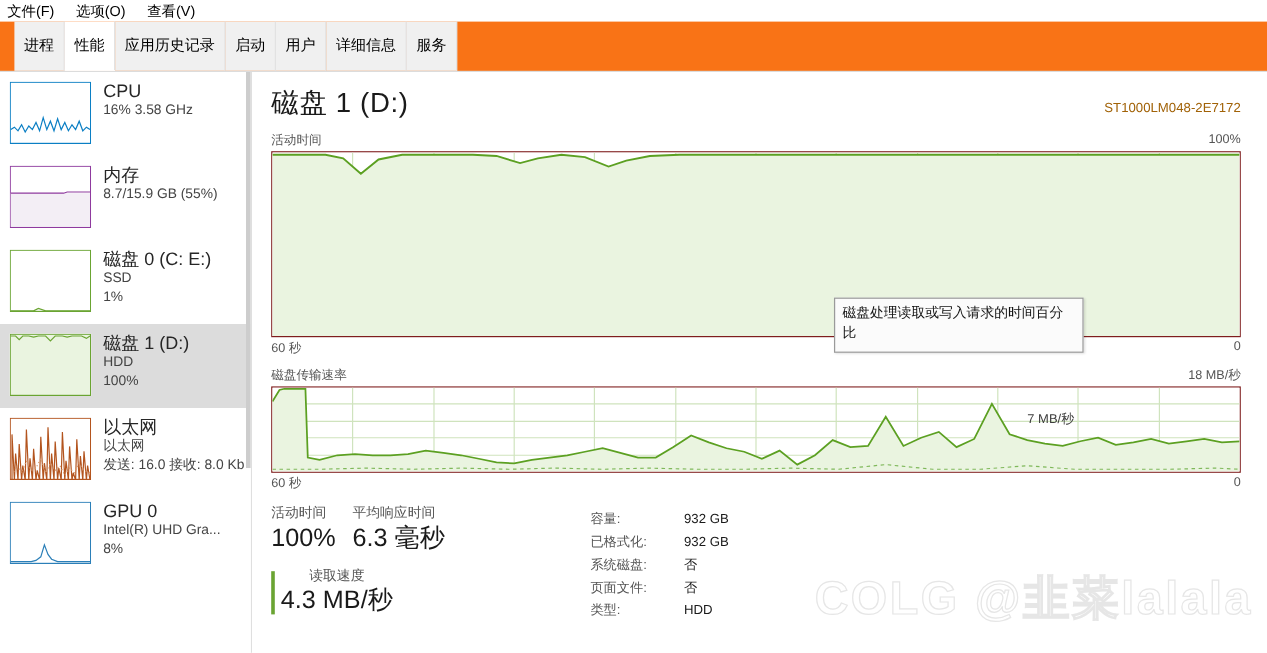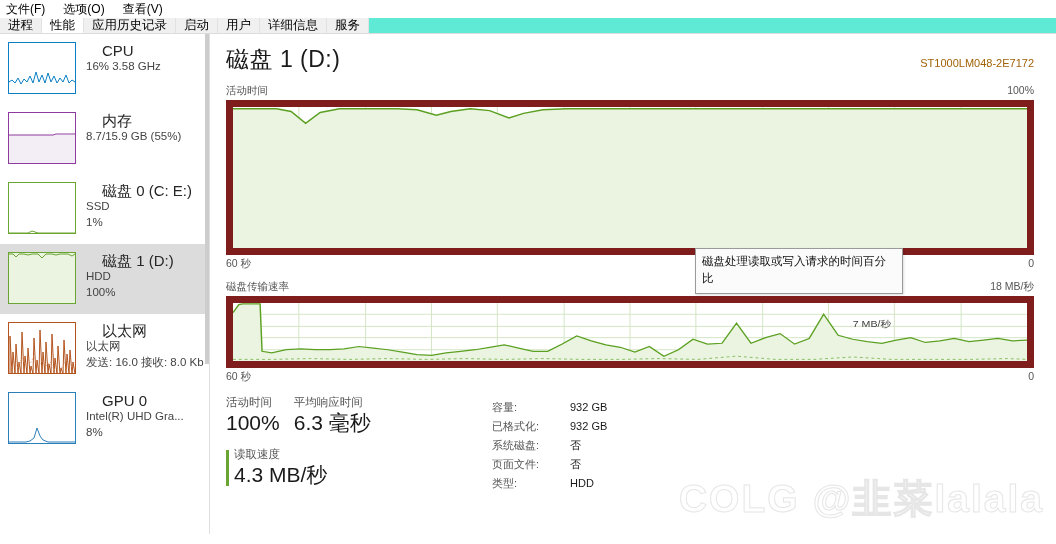--- a/index.html
+++ b/index.html
@@ -14,23 +14,23 @@
   
   .menubar {
     height: 18px; display: flex; align-items: flex-end;
     padding-left: 6px; gap: 18px;
     font-size: 12px; color: #000; background: #fff;
   }
   .menubar .mi { cursor: default; white-space: nowrap; }
 
   
   .tabstrip {
-    height: 16px; display: flex; align-items: stretch;
-    background: #5eead4; border-bottom: 1px solid #dcdcdc;
-    padding-left: 0px;
+    height: 42px; display: flex; align-items: stretch;
+    background: #f97316; border-bottom: 1px solid #dcdcdc;
+    padding-left: 12px;
   }
   .tab {
     display: flex; align-items: center; padding: 0 8px;
     font-size: 12.5px; color: #000; background: #f0f0f0;
     border-right: 1px solid #e2e2e2; white-space: nowrap;
   }
   .tab.active { background: #ffffff; border-bottom: 1px solid #ffffff; }
 
   
   .content { display: flex; height: 500px; }
@@ -43,21 +43,21 @@
   .sb-item {
     display: flex; gap: 10px; padding: 8px 6px 8px 8px;
     align-items: flex-start; height: 70px;
   }
   .sb-item.selected { background: #dcdcdc; }
   .sb-thumb { width: 68px; height: 52px; flex: 0 0 68px; position: relative;
               background: #fff; overflow: hidden; }
   .sb-thumb svg { display:block; width:100%; height:100%; }
   .sb-text { display: flex; flex-direction: column; min-width: 0; }
   .sb-title { font-size: 15px; color: #262626; line-height: 1.15;
-              white-space: nowrap; margin-left: 16px; }
+              white-space: nowrap; }
   .sb-sub { font-size: 11.5px; color: #444; line-height: 1.35; white-space: nowrap; }
 
   .sb-scrollbar {
     position: absolute; right: 0; top: 0; width: 4px; height: 100%;
     background: #fff;
   }
   .sb-scrollbar i {
     position: absolute; left: 0; top: 0; width: 4px; height: 330px;
     background: #cdcdcd; display: block;
   }
@@ -67,42 +67,42 @@
   .main-head { display: flex; align-items: baseline; justify-content: space-between; }
   .main-title { font-size: 23px; color: #1a1a1a; font-weight: 400; letter-spacing: .5px; }
   .main-model { font-size: 11px; color: #a16207; }
 
   .axis-row {
     display: flex; justify-content: space-between;
     font-size: 10.5px; color: #555; margin-top: 9px; margin-bottom: 2px;
   }
   .axis-row.below { margin-top: 2px; margin-bottom: 0; }
 
-  .graph { position: relative; width: 100%; border: 7px solid #7f1d1d; background: #fff; }
+  .graph { position: relative; width: 100%; border: 1px solid #7f1d1d; background: #fff; }
   .graph.g1 { height: 155px; }
   .graph.g2 { height: 72px; }
   .graph svg { display:block; width: 100%; height: 100%; }
 
   
   .tooltip {
     position: absolute; left: 695px; top: 248px; width: 208px;
     background: #fbfbfb; border: 1px solid #9a9a9a;
     font-size: 11.5px; color: #111; line-height: 1.5;
     padding: 4px 6px 5px 6px; z-index: 40;
     box-shadow: 1px 1px 2px rgba(0,0,0,.14);
   }
 
   
   .stats { display: flex; margin-top: 12px; }
   .stats-left { width: 250px; }
   .stat-lbl { font-size: 11.5px; color: #555; line-height: 1.2; }
   .stat-val { font-size: 21px; color: #1a1a1a; line-height: 1.25; font-weight: 400; }
   .row-top { display: flex; gap: 14px; }
   .row-top .col { display: flex; flex-direction: column; }
-  .row-bot { display: flex; gap: 12px; margin-top: 12px; }
+  .row-bot { display: flex; gap: 12px; margin-top: 12px; text-align: center; }
   .row-bot .col { display: flex; flex-direction: column; padding-left: 8px; position: relative; }
   .row-bot .col.solid::before {
     content:""; position:absolute; left:0; top:2px; bottom:2px; width:3px; background:#6aa432;
   }
   .row-bot .col.dotted::before {
     content:""; position:absolute; left:0; top:2px; bottom:2px; width:3px;
     background: repeating-linear-gradient(to bottom, #6aa432 0 3px, transparent 3px 6px);
   }
   .stats-right { margin-left: 16px; padding-top: 2px; }
   .kv { display: flex; font-size: 11px; line-height: 19px; }

